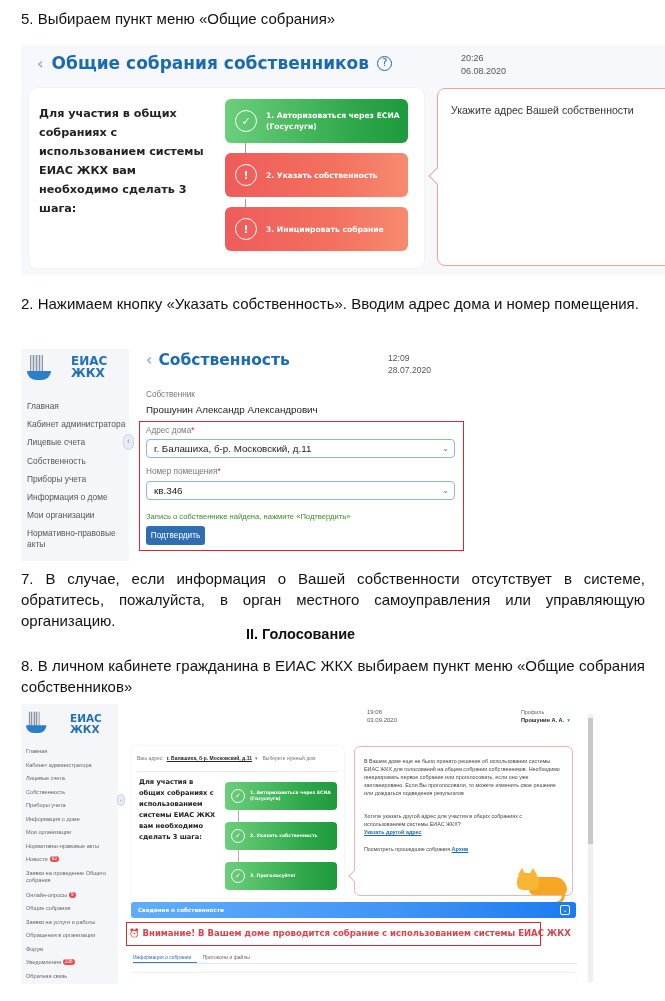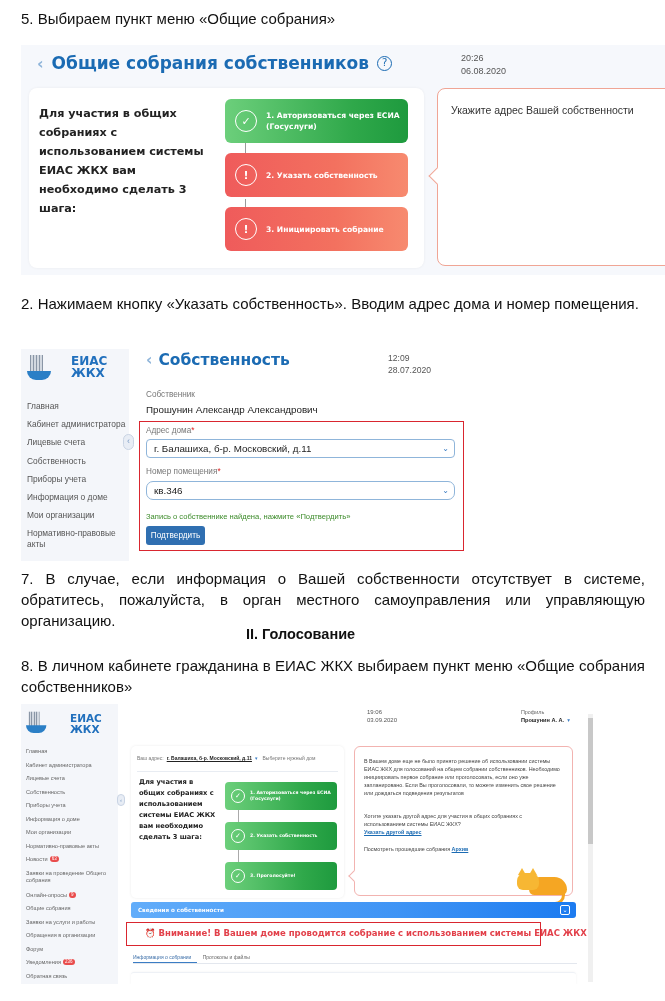--- a/index.html
+++ b/index.html
@@ -82,21 +82,21 @@
   .s3-bubble a { color: #1b6bb3; font-weight: bold; text-decoration: underline; }
   .cat { position: absolute; left: 492px; top: 161px; width: 56px; height: 40px; }
   .cat .body { position: absolute; left: 16px; top: 12px; width: 38px; height: 18px; background: #f5a623; border-radius: 12px 14px 6px 6px; }
   .cat .head { position: absolute; left: 4px; top: 8px; width: 22px; height: 17px; background: #f7b733; border-radius: 8px 8px 6px 6px; }
   .cat .ear1 { position: absolute; left: 5px; top: 3px; width: 0; height: 0; border-left: 4px solid transparent; border-right: 4px solid transparent; border-bottom: 7px solid #f7b733; }
   .cat .ear2 { position: absolute; left: 16px; top: 3px; width: 0; height: 0; border-left: 4px solid transparent; border-right: 4px solid transparent; border-bottom: 7px solid #f7b733; }
   .cat .tail { position: absolute; left: 40px; top: 24px; width: 12px; height: 16px; border: 3px solid #f5a623; border-left: none; border-top: none; border-radius: 0 0 10px 0; }
   .s3-bar { position: absolute; left: 110px; top: 198px; width: 445px; height: 16px; border-radius: 3px; background: linear-gradient(90deg, #62adfa 0%, #3f94f5 60%, #1c7bf0 100%); color: #fff; font-family: "DejaVu Sans", sans-serif; font-weight: bold; font-size: 5.6px; line-height: 16px; padding-left: 7px; }
   .s3-bar .toggle { position: absolute; right: 6px; top: 3px; width: 10px; height: 10px; border: 1px solid #fff; border-radius: 2px; font-size: 6px; line-height: 8px; text-align: center; }
   .s3-alert-box { position: absolute; left: 105px; top: 218px; width: 415px; height: 24px; border: 1.5px solid #d9262f; }
-  .s3-alert { position: absolute; left: 124px; top: 224px; font-family: "DejaVu Sans", sans-serif; font-weight: bold; font-size: 8.5px; color: #e2404a; white-space: nowrap; }
+  .s3-alert { position: absolute; left: 108px; top: 224px; font-family: "DejaVu Sans", sans-serif; font-weight: bold; font-size: 8.5px; color: #e2404a; white-space: nowrap; }
   .s3-tabs { position: absolute; left: 112px; top: 250px; width: 444px; height: 10px; border-bottom: 1px solid #e3e7ee; font-size: 5px; color: #666; }
   .s3-tabs span { display: inline-block; padding: 0 6px 2px 0; margin-right: 4px; }
   .s3-tabs span.active { border-bottom: 1px solid #3b7dc4; color: #3b6ea8; }
   .s3-panel { position: absolute; left: 110px; top: 268px; width: 445px; height: 14px; border-top: 1px solid #eef1f6; border-radius: 3px; box-shadow: 0 0 3px rgba(0,0,0,0.05); }
   .s3-scroll { position: absolute; left: 567px; top: 10px; width: 5px; height: 268px; background: #f0f0f0; }
   .s3-scroll .thumb { position: absolute; left: 0; top: 4px; width: 5px; height: 126px; background: #c8c8c8; }
 </style>
 </head>
 <body>
 
@@ -170,21 +170,21 @@
   </div>
   <div class="s2-label" style="top:41px;">Собственник</div>
   <div class="s2-value" style="top:55px;">Прошунин Александр Александрович</div>
   <div class="redbox" style="left:118px;top:72px;width:325px;height:130px;"></div>
   <div class="s2-label" style="top:77px;"><span>Адрес дома</span><span class="req">*</span></div>
   <div class="select" style="top:90px;">
     <span>г. Балашиха, б-р. Московский, д.11</span>
     <span class="chev">⌄</span>
   </div>
   <div class="s2-label" style="top:118px;"><span>Номер помещения</span><span class="req">*</span></div>
-  <div class="select" style="top:132px;border-radius:7px;">
+  <div class="select" style="top:132px;">
     <span>кв.346</span>
     <span class="chev">⌄</span>
   </div>
   <div class="s2-found">Запись о собственнике найдена, нажмите «Подтвердить»</div>
   <div class="btn-confirm">Подтвердить</div>
 </div>
 
 <p class="para justify" style="top:568px;">7. В случае, если информация о Вашей собственности отсутствует в системе, обратитесь, пожалуйста, в орган местного самоуправления или управляющую организацию.</p>
 
 <div class="section-heading" style="top:626px;">II. Голосование</div>

